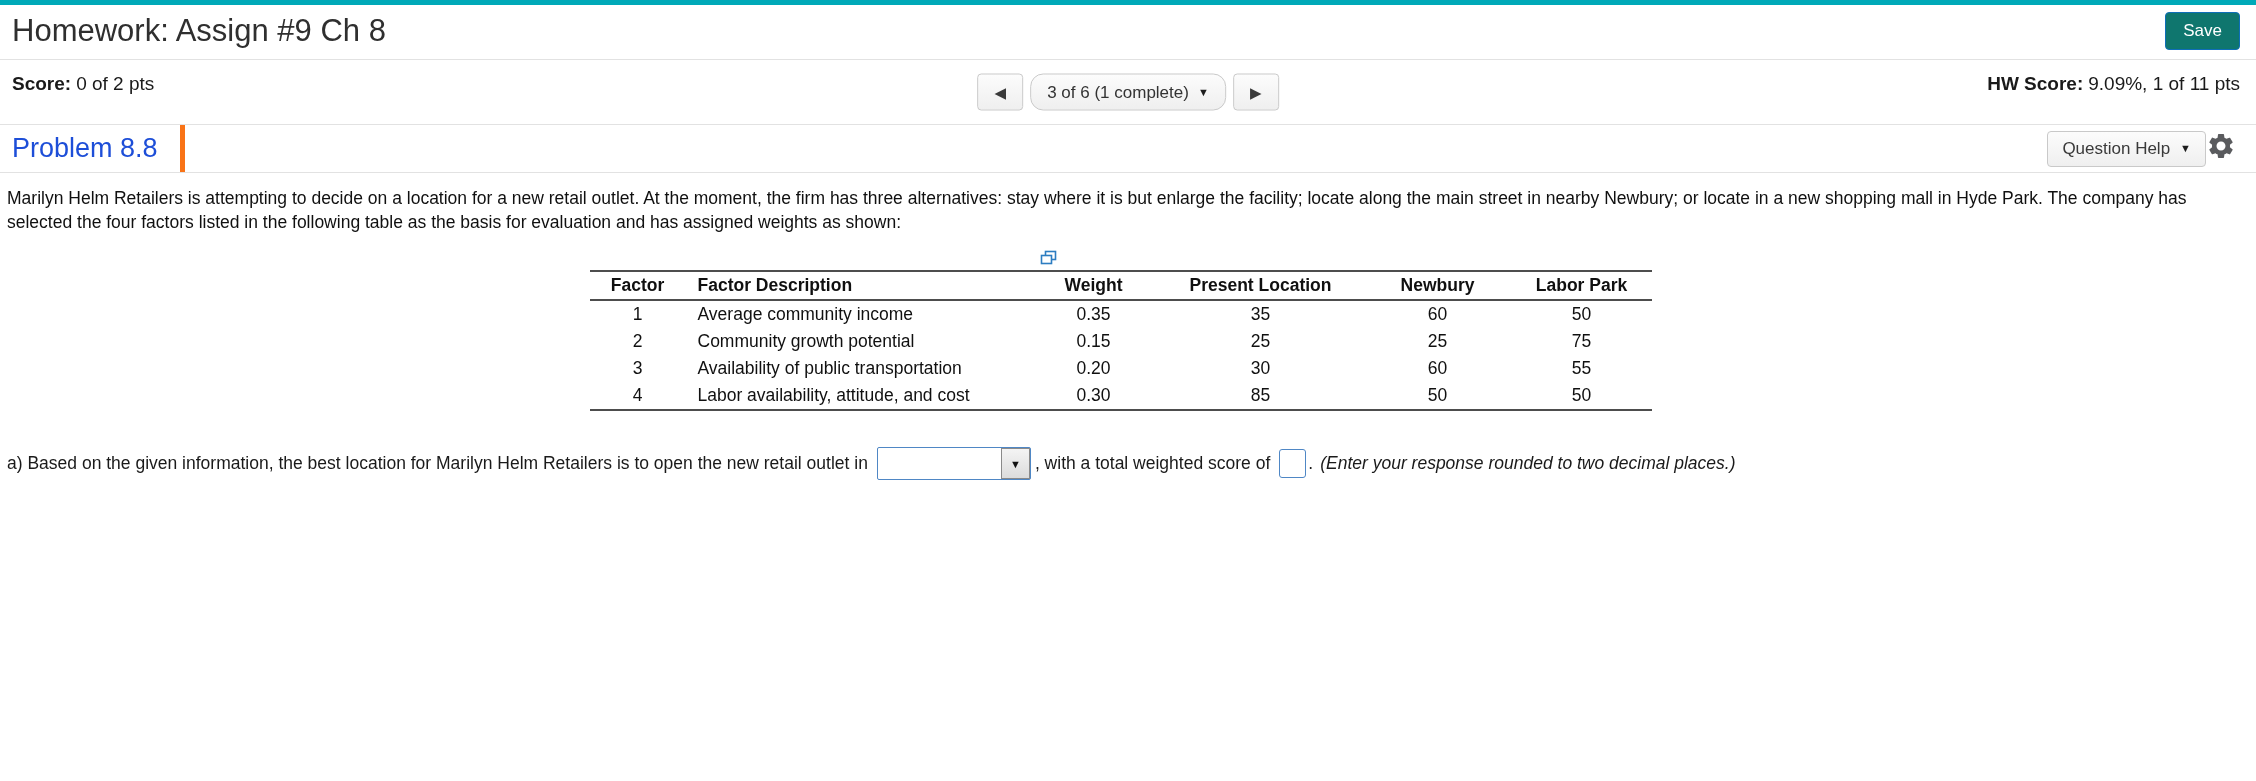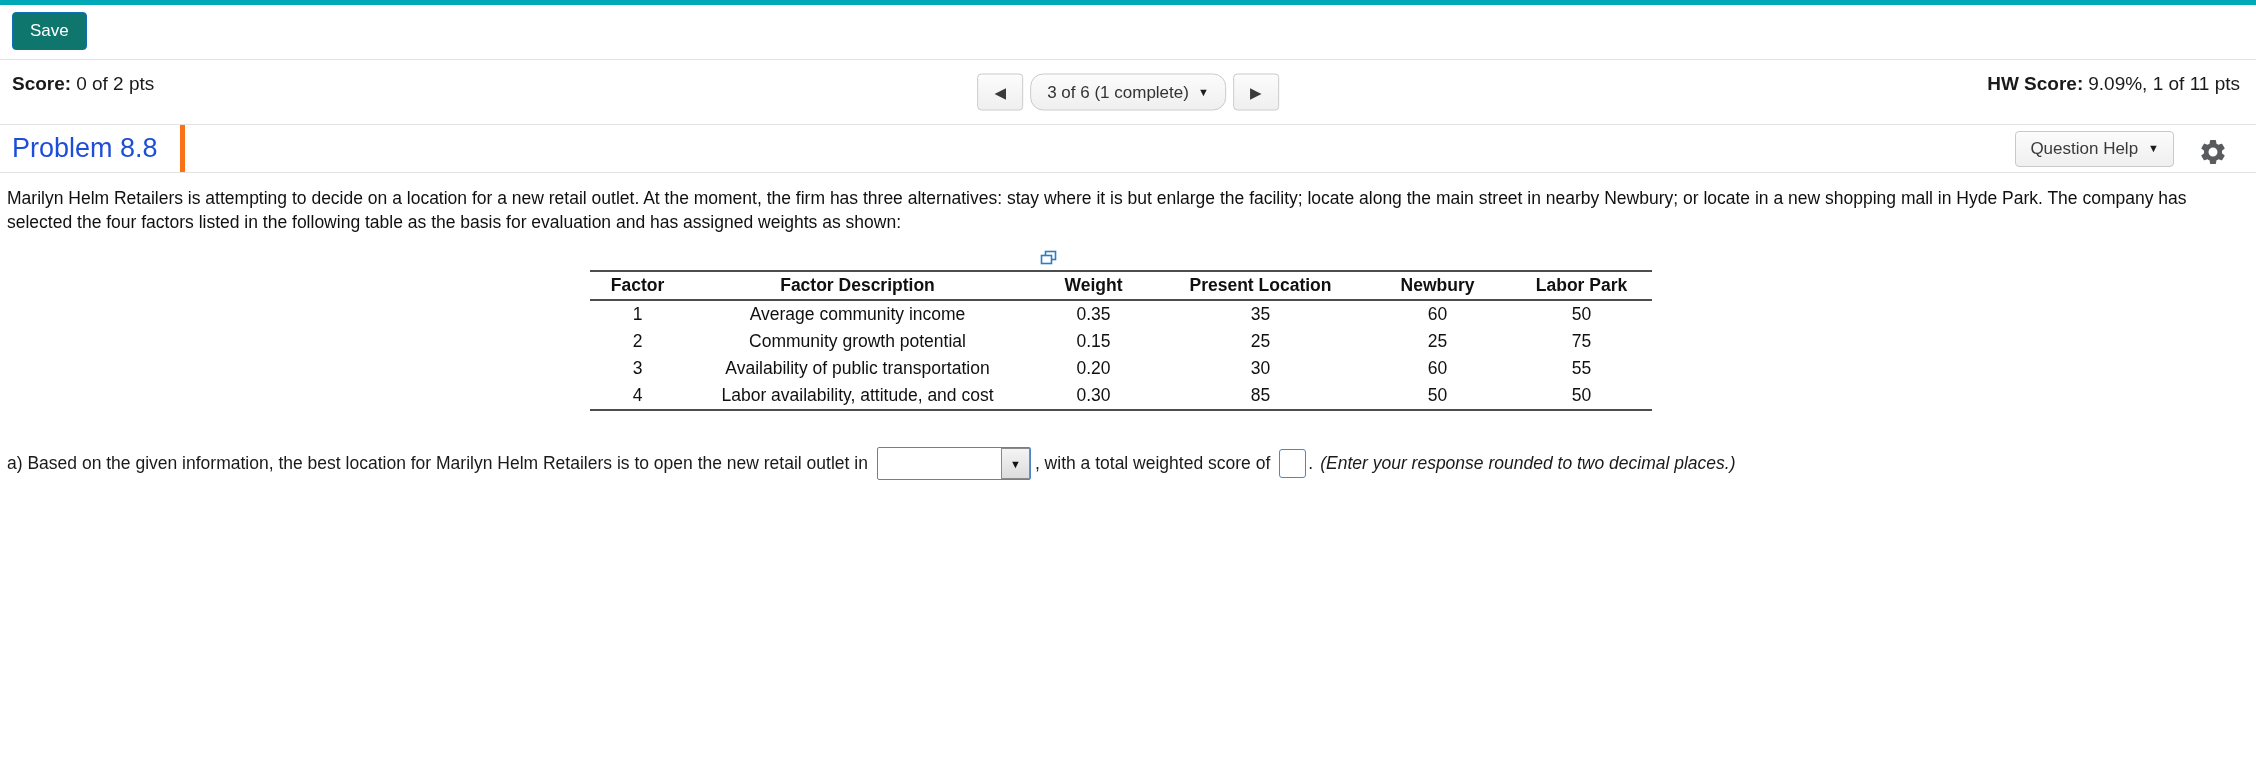--- a/index.html
+++ b/index.html
@@ -46,21 +46,21 @@
   .caret { font-size: 11px; color: #1d1d1d; line-height: 1; }
   .hw-score { margin-left: auto; }
 
   
   .problem-row { display: flex; align-items: center; height: 47px; border-bottom: 1px solid #e2e2e2; }
   .problem-tab {
     height: 100%; display: flex; align-items: center;
     padding: 0 22px 0 12px; border-right: 5px solid #f97316;
     font-size: 27px; color: #1d4ed8;
   }
-  .problem-actions { margin-left: auto; display: flex; align-items: flex-end; gap: 24px; padding-right: 28px; }
+  .problem-actions { margin-left: auto; display: flex; align-items: flex-start; padding-right: 20px; }
   .qh-btn {
     display: flex; align-items: center; gap: 10px; height: 36px; padding: 0 14px;
     border: 1px solid #c9c9c9; border-radius: 4px;
     background: linear-gradient(#fcfcfc, #efefef);
     font-size: 17px; color: #3a3a3a; font-family: inherit; cursor: pointer;
   }
   .gear { width: 30px; height: 30px; cursor: pointer; display: block; }
 
   
   .content { padding: 14px 22px 0 7px; }
@@ -70,21 +70,21 @@
   .popout-row { width: 985px; margin: 0 auto 3px; display: flex; justify-content: center; }
   .popout-row .icon-shift { transform: translateX(-72px); cursor: pointer; }
 
   table.data-table {
     border-collapse: collapse; margin: 0 auto;
     border-top: 2px solid #4d4d4d; border-bottom: 2px solid #4d4d4d;
   }
   .data-table th { font-weight: bold; border-bottom: 2px solid #4d4d4d; }
   .data-table th, .data-table td { font-size: 17.5px; padding: 3px 12px; color: #101010; white-space: nowrap; }
   .data-table th:nth-child(1), .data-table td:nth-child(1) { width: 72px;  text-align: center; }
-  .data-table th:nth-child(2), .data-table td:nth-child(2) { width: 320px; text-align: center; }
+  .data-table th:nth-child(2), .data-table td:nth-child(2) { width: 320px; text-align: left; }
   .data-table th:nth-child(3), .data-table td:nth-child(3) { width: 104px; text-align: center; }
   .data-table th:nth-child(4), .data-table td:nth-child(4) { width: 182px; text-align: center; }
   .data-table th:nth-child(5), .data-table td:nth-child(5) { width: 124px; text-align: center; }
   .data-table th:nth-child(6), .data-table td:nth-child(6) { width: 116px; text-align: center; }
 
   
   .question-row { display: flex; align-items: center; margin-top: 36px; font-size: 17.5px; white-space: nowrap; }
   .select-box {
     display: inline-flex; align-items: stretch; width: 152px; height: 31px;
     border: 1px solid #4f87c5; border-radius: 2px; background: #fff;
@@ -102,20 +102,21 @@
     box-sizing: border-box;
   }
   .hint { font-style: italic; margin-left: 7px; }
 </style>
 </head>
 <body>
 
 <div class="top-accent"></div>
 
 <div class="title-row">
+  <div class="page-title">Homework: Assign #9 Ch 8</div>
   <button class="save-btn">Save</button>
 </div>
 
 <div class="score-row">
   <div class="score-display">
     <span class="bold">Score:</span><span>0 of 2 pts</span>
   </div>
 
   <div class="pagination">
     <button class="pg-btn pg-arrow">

